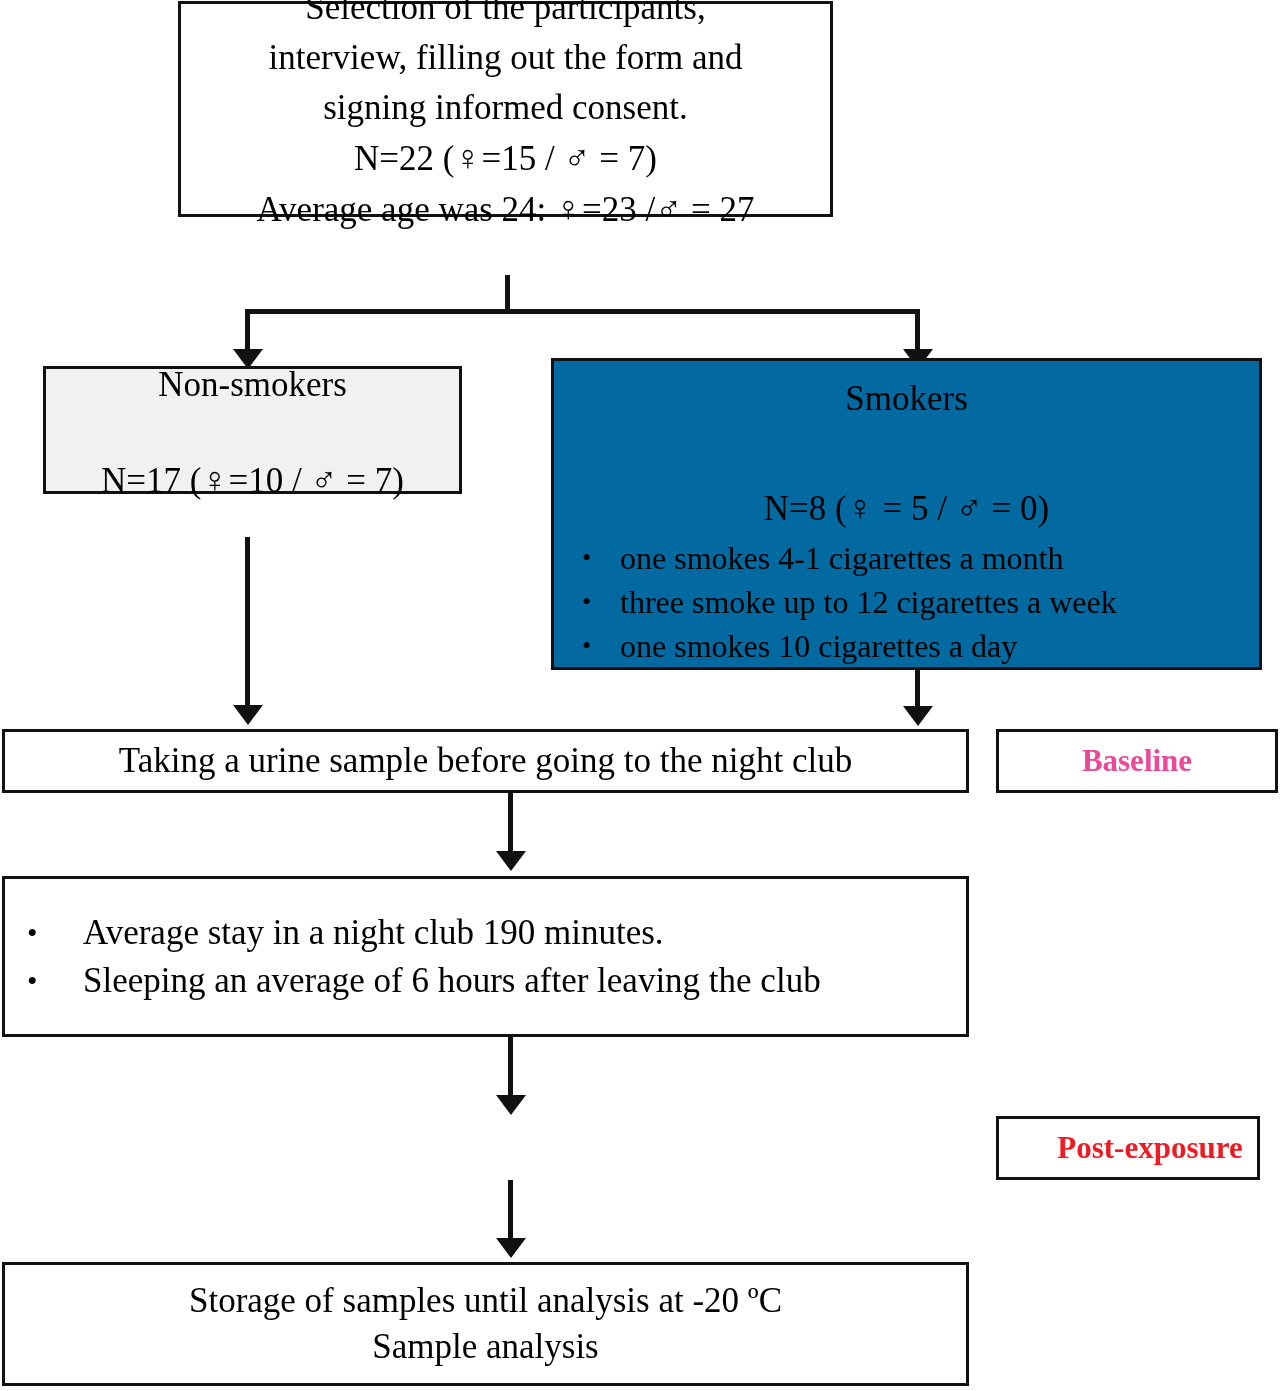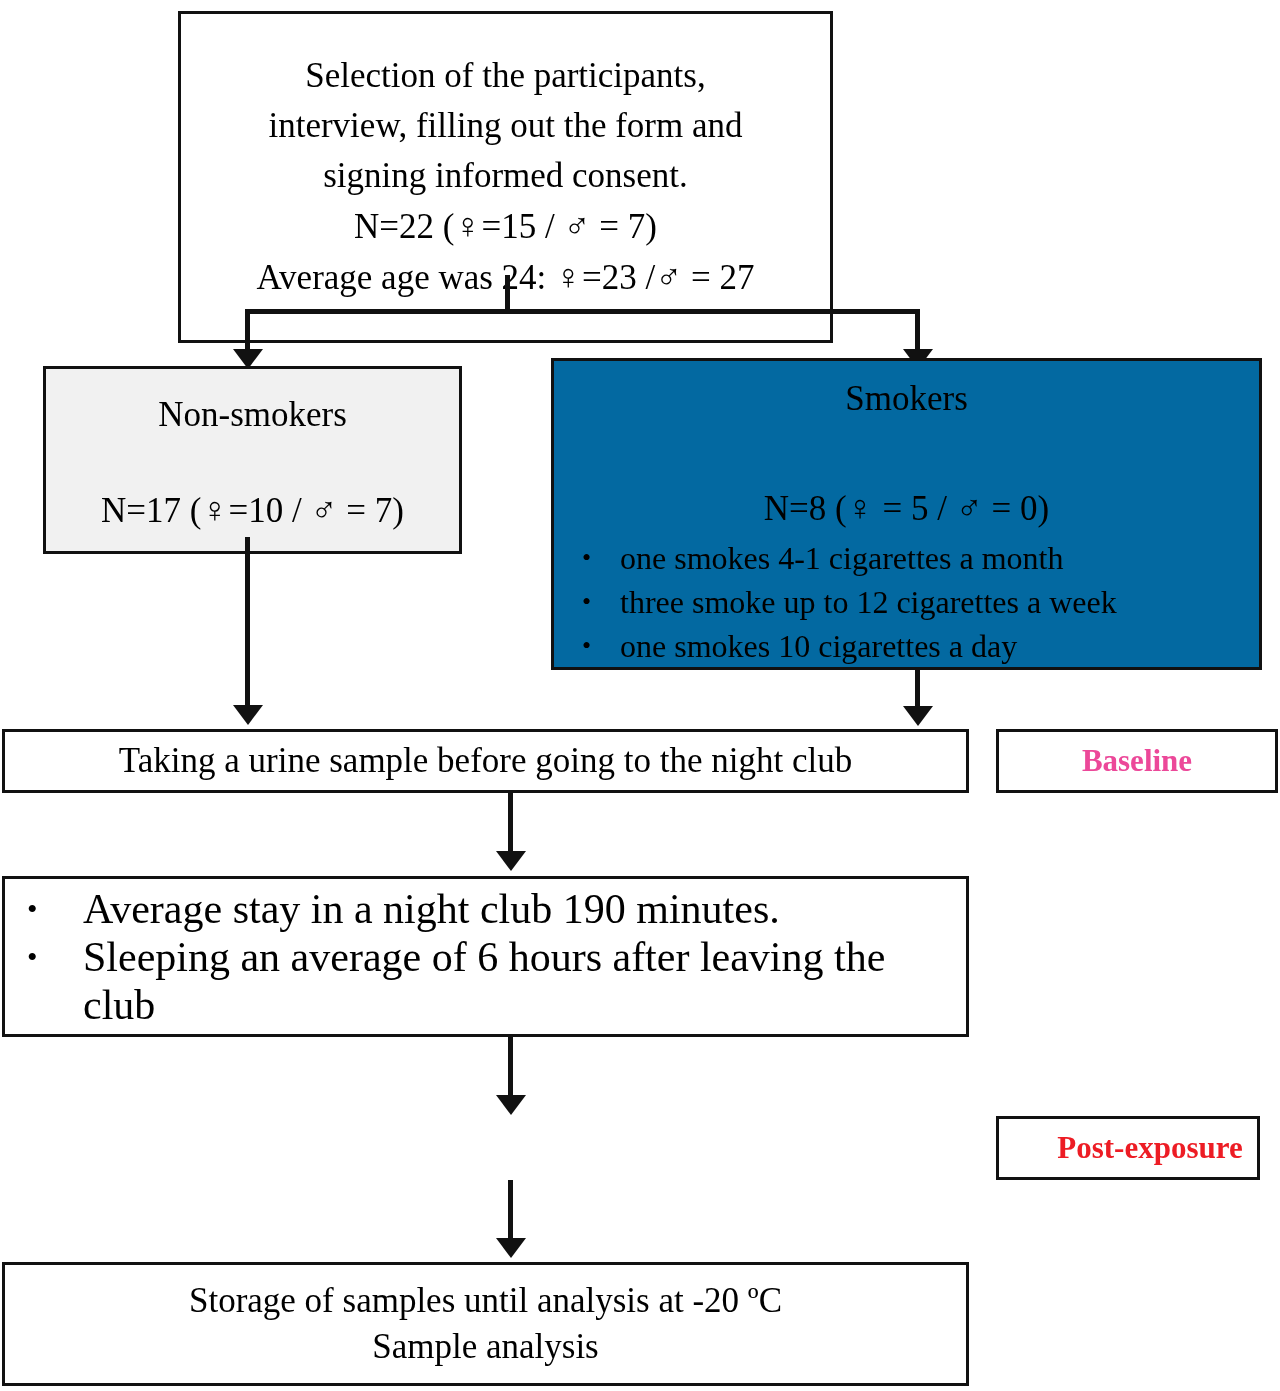--- a/index.html
+++ b/index.html
@@ -103,35 +103,35 @@
   }
   ul.blist li::before {
     content: "\2022";
     position: absolute;
     left: 22px;
     top: 0;
     font-size: 26px;
   }
 
   ul.blist-wide li {
-    font-size: 42px;
+    font-size: 35px;
     line-height: 48px;
     padding-left: 78px;
   }
   ul.blist-wide li::before {
     left: 22px;
     font-size: 30px;
   }
 </style>
 </head>
 <body>
 
 <div id="canvas">
 
-  <div class="box center" style="left:178px; top:11px; width:655px; height:332px; padding:16px 12px;">
+  <div class="box center" style="left:178px; top:1px; width:655px; height:216px; padding:16px 12px;">
     <div class="t-title">Selection of the participants,
 interview, filling out the form and
 signing informed consent.</div>
     <div class="t-line">
       <span>N=22 (</span><span class="sym-f">♀</span><span>=15 / </span><span class="sym-m">♂</span><span> = 7)</span>
     </div>
     <div class="t-line">
       <span>Average age was 24: </span><span class="sym-f">♀</span><span>=23 /</span><span class="sym-m">♂</span><span> = 27</span>
     </div>
   </div>
@@ -139,21 +139,21 @@
   <div class="line vline" style="left:505px; top:275px; height:38px;"></div>
 
   <div class="line hline" style="left:245px; top:309px; width:675px;"></div>
 
   <div class="line vline" style="left:245px; top:309px; height:46px;"></div>
   <div class="arrowhead" style="left:233px; top:349px;"></div>
 
   <div class="line vline" style="left:915px; top:309px; height:46px;"></div>
   <div class="arrowhead" style="left:903px; top:349px;"></div>
 
-  <div class="box center" style="left:43px; top:366px; width:419px; height:188px; background:#f1f1f1; padding:6px 10px;">
+  <div class="box center" style="left:43px; top:366px; width:419px; height:128px; background:#f1f1f1; padding:6px 10px;">
     <div class="t-head" style="margin-top:6px;">Non-smokers</div>
     <div class="t-body" style="margin-top:50px;">
       <span>N=17 (</span><span class="sym-f">♀</span><span>=10 / </span><span class="sym-m">♂</span><span> = 7)</span>
     </div>
   </div>
 
   <div class="box" style="left:551px; top:358px; width:711px; height:312px; background:#0369a1; padding:8px 6px; justify-content:flex-start;">
     <div class="t-head" style="text-align:center; margin-top:8px;">Smokers</div>
     <div class="t-body" style="text-align:center; margin-top:64px;">
       <span>N=8 (</span><span class="sym-f">♀</span><span> = 5 / </span><span class="sym-m">♂</span><span> = 0)</span>

